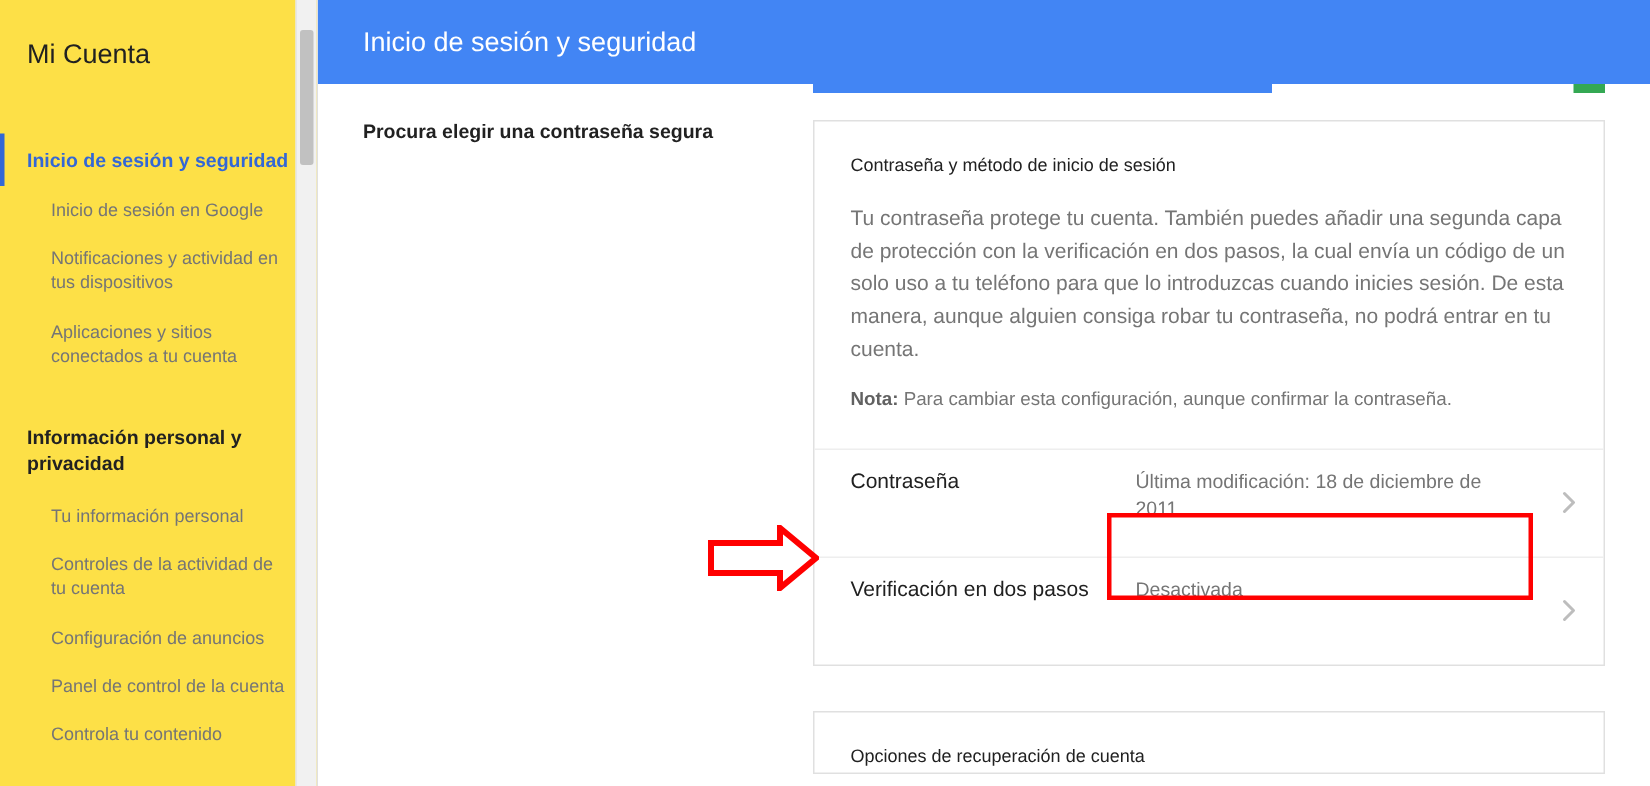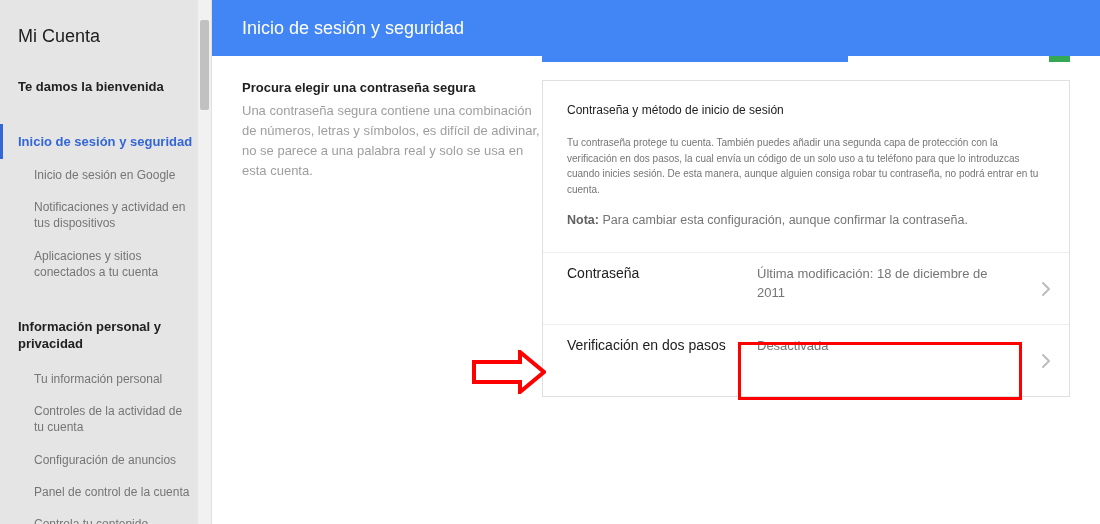--- a/index.html
+++ b/index.html
@@ -10,21 +10,21 @@
     height: 524px;
     overflow: hidden;
     color: #212121;
   }
   .layout { display: flex; width: 100%; height: 100%; }
   
   .sidebar {
     width: 212px;
     flex-shrink: 0;
     border-right: 1px solid #e0e0e0;
-    background: #e5e5e5;
+    background: #fde047;
     position: relative;
     display: flex;
     flex-direction: column;
   }
   .sidebar-scroll { overflow: hidden; flex: 1; }
   .sidebar h1 {
     font-size: 18px;
     font-weight: 400;
     color: #212121;
     padding: 26px 18px 22px 18px;
@@ -114,21 +114,21 @@
     background: #fff;
     margin-bottom: 30px;
   }
   .card-pad { padding: 22px 24px; }
   .card-title {
     font-size: 12px;
     color: #212121;
     margin-bottom: 18px;
   }
   .card-desc {
-    font-size: 10px;
+    font-size: 14px;
     color: #757575;
     line-height: 1.55;
     margin-bottom: 14px;
   }
   .card-note {
     font-size: 12.5px;
     color: #757575;
     line-height: 1.55;
   }
   .card-note b { color: #616161; font-weight: 700; }
@@ -175,21 +175,20 @@
 </style>
 </head>
 <body>
 
 <div class="layout">
 
   <nav class="sidebar">
     <div class="sidebar-scroll">
       <h1>Mi Cuenta</h1>
 
-      <div class="nav-heading">Te damos la bienvenida</div>
 
       <div class="nav-spacer"></div>
 
       <div class="nav-heading active">Inicio de sesión y seguridad</div>
       <div class="nav-sub">Inicio de sesión en Google</div>
       <div class="nav-sub">Notificaciones y actividad en tus dispositivos</div>
       <div class="nav-sub">Aplicaciones y sitios conectados a tu cuenta</div>
 
       <div class="nav-spacer"></div>
 
@@ -207,21 +206,20 @@
 
   <div class="main">
     <div class="header-bar">
       <span>Inicio de sesión y seguridad</span>
     </div>
 
     <div class="content">
 
       <div class="left-col">
         <div class="tip-title">Procura elegir una contraseña segura</div>
-        <div class="tip-body">Una contraseña segura contiene una combinación de números, letras y símbolos, es difícil de adivinar, no se parece a una palabra real y solo se usa en esta cuenta.</div>
       </div>
 
       <div class="right-col">
         <div class="top-fragment">
           <div class="seg s1"></div>
             <div class="seg s2"></div>
             <div class="seg s3"></div>
         </div>
 
         <div class="card">
@@ -247,20 +245,25 @@
             <div class="row-label">Verificación en dos pasos</div>
             <div class="row-value">Desactivada</div>
             <span class="chevron">
               <svg width="10" height="16" viewBox="0 0 10 16">
                   <path d="M2 2 L8 8 L2 14" stroke="#bdbdbd" stroke-width="2" fill="none" stroke-linecap="round" stroke-linejoin="round"></path>
                 </svg>
             </span>
           </div>
         </div>
 
+        <div class="card">
+          <div class="card-pad" style="padding-bottom:4px;">
+            <div class="card-title" style="margin-bottom:0;">Opciones de recuperación de cuenta</div>
+          </div>
+        </div>
 
         <div class="annot-box" style="left:196px; top:262px; width:284px; height:58px;"></div>
 
         <div class="annot-arrow" style="left:-70px; top:270px;">
           <svg width="74" height="44" viewBox="0 0 74 44">
             <path d="M2 12 L48 12 L48 2 L72 22 L48 42 L48 32 L2 32 Z" fill="none" stroke="#ff0000" stroke-width="4" stroke-linejoin="miter"></path>
           </svg>
         </div>
       </div>
     </div>

